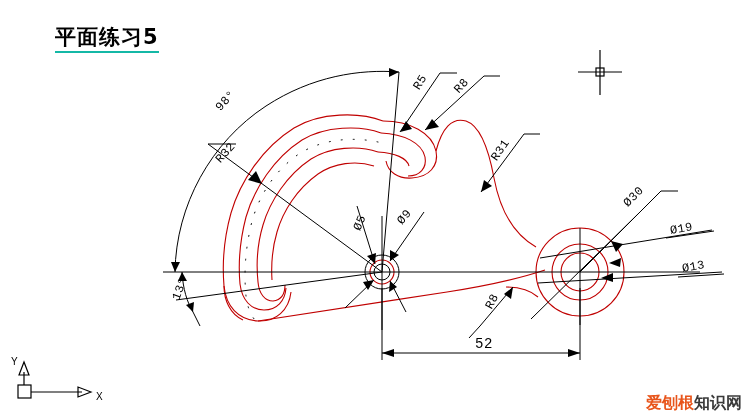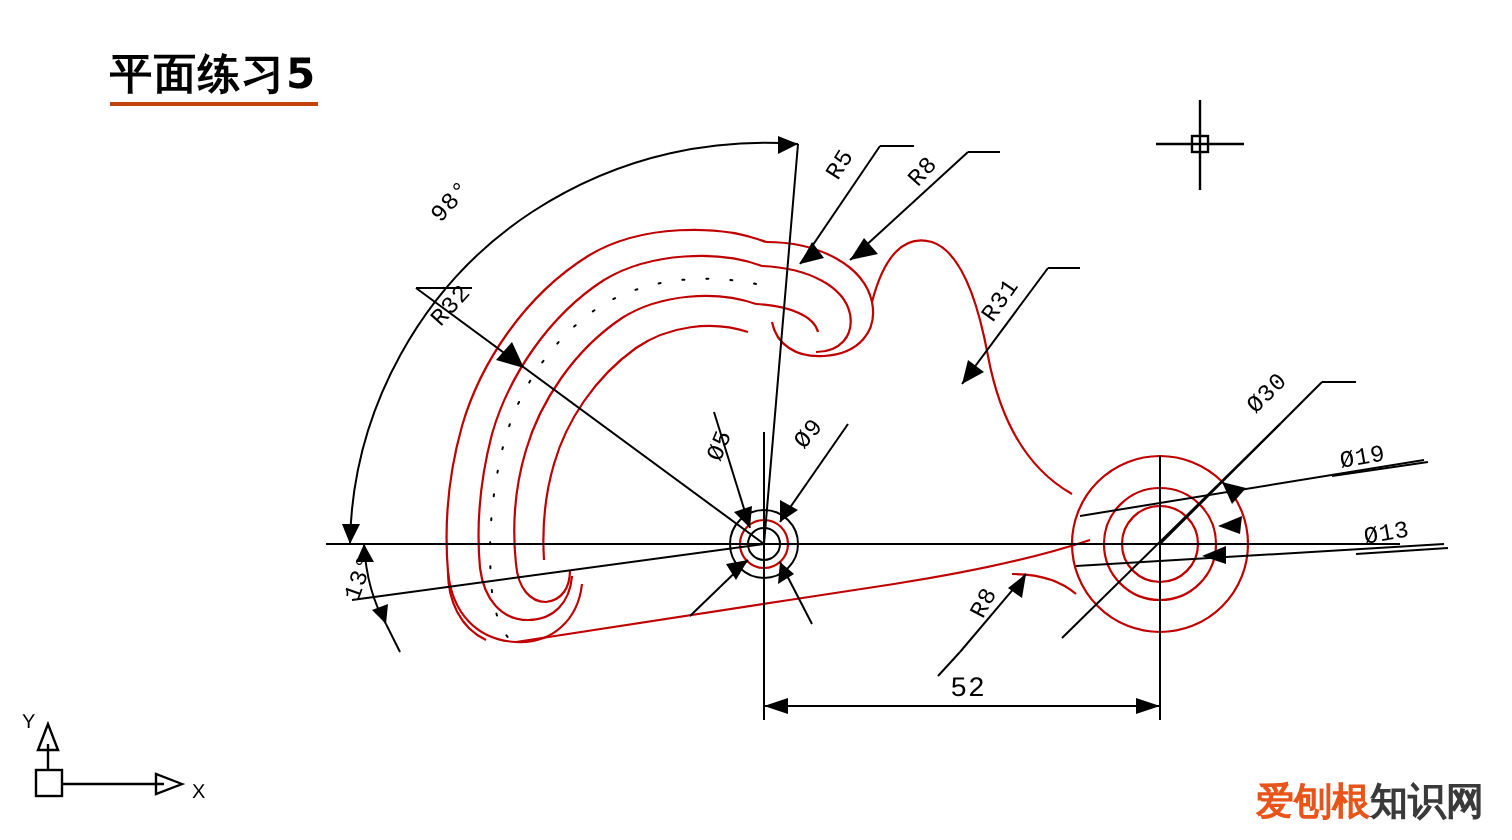--- a/index.html
+++ b/index.html
@@ -23,31 +23,31 @@
   }
   .title-block {
     position: absolute;
     left: 55px;
     top: 26px;
     font-family: "DejaVu Sans", sans-serif;
     font-size: 21px;
     font-weight: 600;
     color: #000000;
     letter-spacing: 1px;
-    border-bottom: 2px solid #c2410c;
+    border-bottom: 2px solid #14b8a6;
     padding-bottom: 2px;
     line-height: 1.1;
     white-space: nowrap;
   }
   .watermark {
     position: absolute;
     right: 14px;
     bottom: 6px;
     font-family: "DejaVu Sans", sans-serif;
-    font-size: 19px;
+    font-size: 16px;
     font-weight: 700;
     letter-spacing: 0px;
     white-space: nowrap;
   }
   .wm-a { color: #e8541a; }
   .wm-b { color: #3a3a3a; }
   .axis-label {
     position: absolute;
     font-family: "Liberation Sans", sans-serif;
     font-size: 10px;

